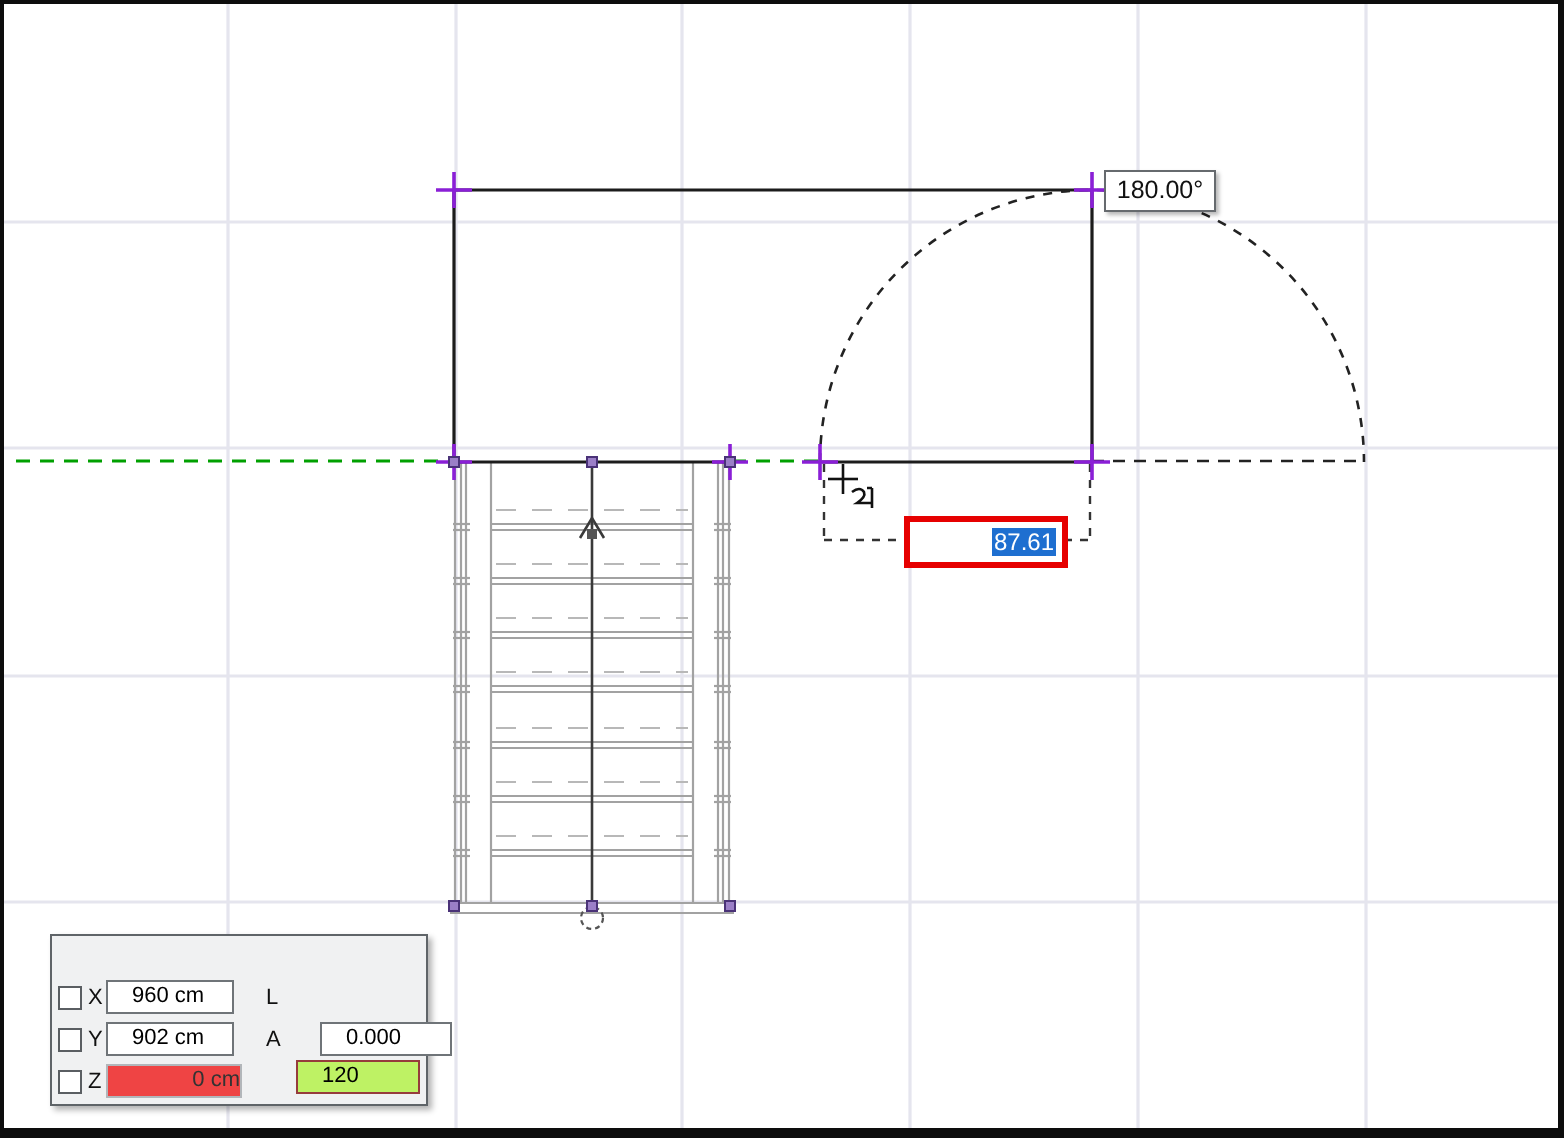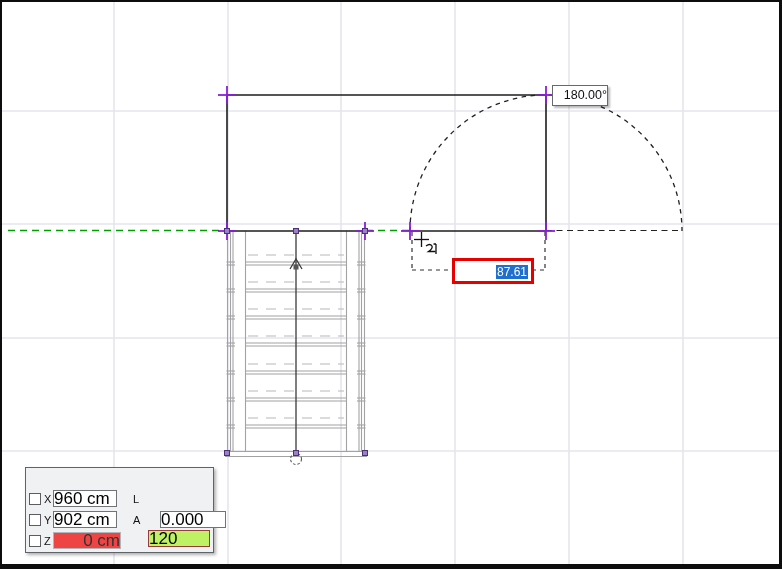--- a/index.html
+++ b/index.html
@@ -10,21 +10,21 @@
     border-width:2px 3px 5px 2px; background:#ffffff; overflow:hidden;
   }
   .stage { position:absolute; left:0; top:0; width:777px; height:562px; }
   svg.canvas { position:absolute; left:0; top:0; }
 
   
   .angle-tip {
     position:absolute; left:550px; top:83px; width:56px; height:21px;
     background:#ffffff; border:1px solid #666a6e;
     box-shadow:1.5px 1.5px 2px rgba(0,0,0,.28);
-    font-size:12.5px; color:#111; text-align:right; line-height:19px;
+    font-size:12.5px; color:#111; text-align:center; line-height:19px;
   }
 
   
   .len-input {
     position:absolute; left:450px; top:256px;
     border:3px solid #e60000; background:#ffffff; padding:1px 3px 1px 1px;
   }
   .len-input .sel {
     display:inline-block; background:#1e6fd0; color:#ffffff;
     font-size:12px; line-height:14px; padding:0 1px;margin-left:40px;
@@ -50,22 +50,22 @@
     color:#6a6e72; font-size:13px; font-weight:bold; line-height:15px;
     text-align:center; cursor:default;
   }
   .cb {
     position:absolute; width:12px; height:12px;
     background:#ffffff; border:1px solid #5a5e62;
   }
   .axlbl { position:absolute; font-size:11px; color:#111; }
   .field {
     position:absolute; height:17px; background:#ffffff;
-    border:1px solid #6f7478; font-size:17px; color:#000;
-    line-height:15px; padding-left:0; overflow:hidden;
+    border:1px solid #6f7478; font-size:11px; color:#000;
+    line-height:15px; padding-left:12px; overflow:hidden;
   }
   .field.red { background:#bef264; border-color:#963c3c;margin-top:40px; }
   .field.disabled { background:#ef4444; border-color:#b2b6ba; color:#333;text-align:right; }
 </style>
 </head>
 <body>
 
 <div class="window">
   <div class="stage">
 

